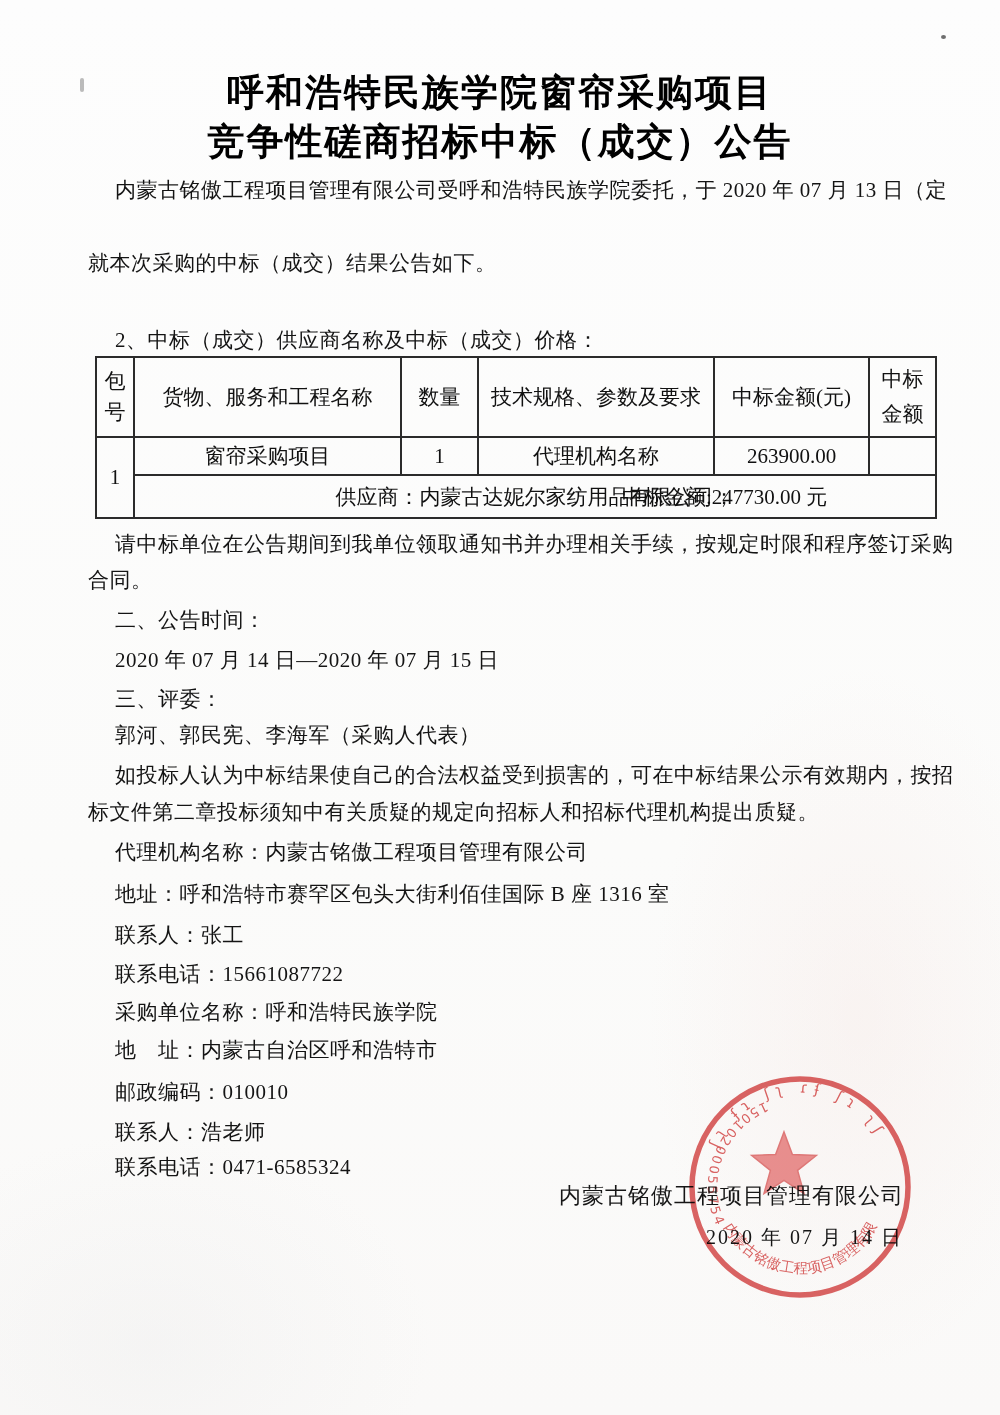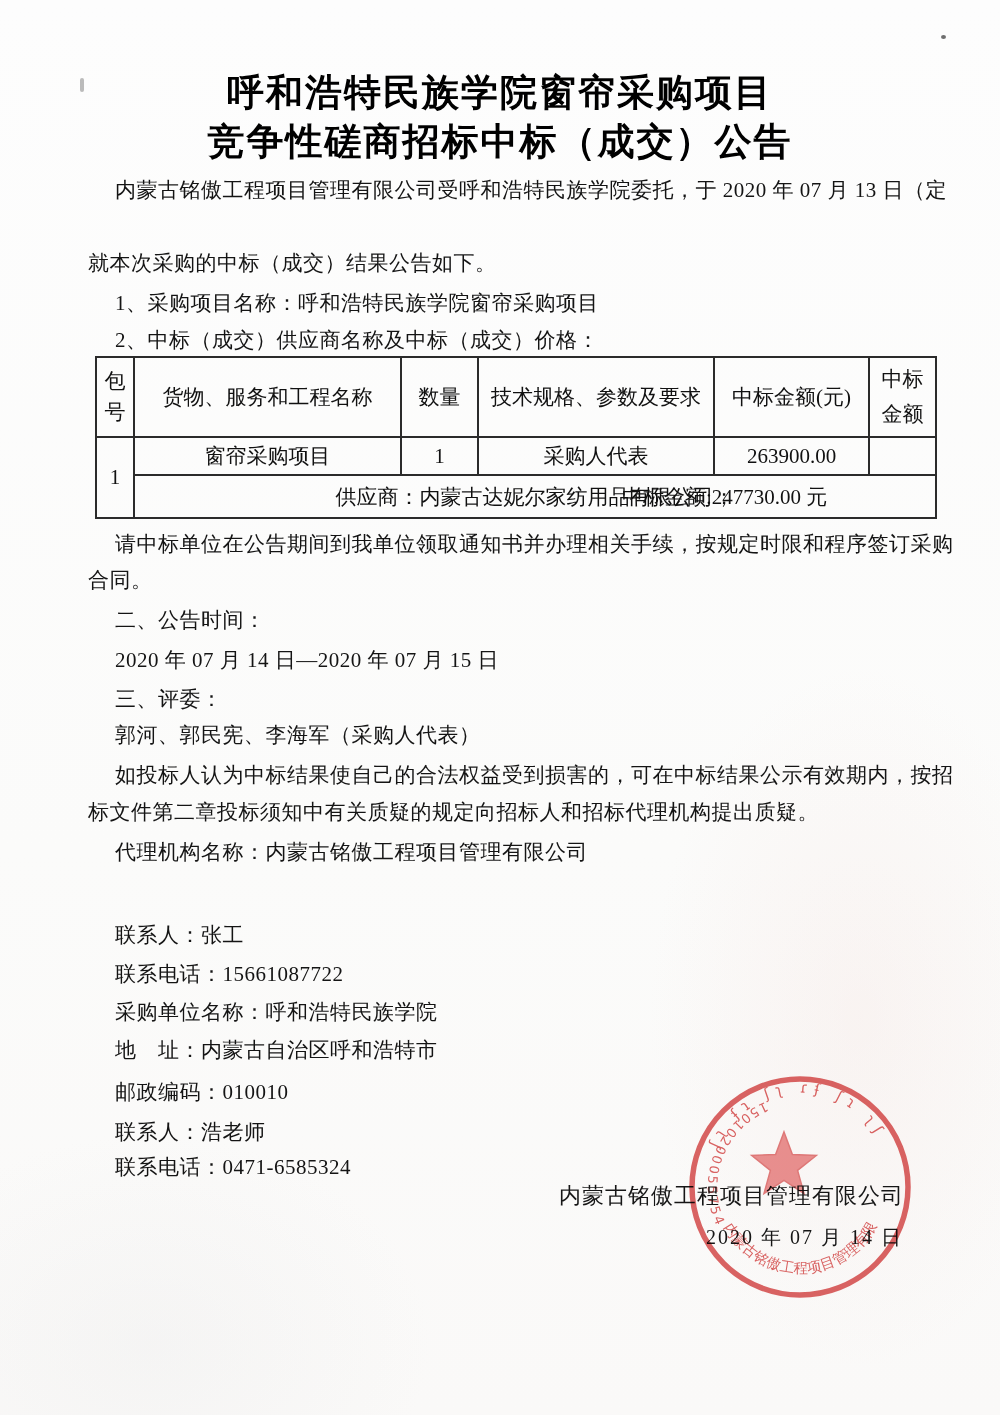--- a/index.html
+++ b/index.html
@@ -107,21 +107,20 @@
 </head>
 <body>
 
 <div class="page">
 
   <div class="title t1">呼和浩特民族学院窗帘采购项目</div>
   <div class="title t2">竞争性磋商招标中标（成交）公告</div>
 
   <div class="line ind" style="top:176px">内蒙古铭傲工程项目管理有限公司受呼和浩特民族学院委托，于 2020 年 07 月 13 日（定</div>
   <div class="line cont" style="top:249px">就本次采购的中标（成交）结果公告如下。</div>
-  <div class="line ind" style="top:289px">1、采购项目名称：呼和浩特民族学院窗帘采购项目</div>
   <div class="line ind" style="top:326px">2、中标（成交）供应商名称及中标（成交）价格：</div>
 
   <div class="award-table-wrap">
     <table class="award">
       <colgroup>
         <col style="width:38px">
           <col style="width:267px">
           <col style="width:77px">
         <col style="width:236px">
           <col style="width:155px">
@@ -133,21 +132,21 @@
         <th>货物、服务和工程名称</th>
         <th>数量</th>
         <th>技术规格、参数及要求</th>
         <th>中标金额(元)</th>
         <th class="attach">中标金额</th>
       </tr>
       <tr class="r1">
         <td rowspan="2">1</td>
         <td>窗帘采购项目</td>
         <td>1</td>
-        <td>采购人代表</td>
+        <td>代理机构名称</td>
         <td>263900.00</td>
         <td></td>
       </tr>
       <tr class="r2">
         <td class="supplier-cell" colspan="5">
           <span>供应商：内蒙古达妮尔家纺用品有限公司；</span>
           <span class="award-amount">中标金额:247730.00 元</span>
         </td>
       </tr>
     </tbody>
@@ -156,20 +155,21 @@
 
   <div class="line ind" style="top:530px">请中标单位在公告期间到我单位领取通知书并办理相关手续，按规定时限和程序签订采购</div>
   <div class="line cont" style="top:566px">合同。</div>
   <div class="line ind" style="top:606px">二、公告时间：</div>
   <div class="line ind" style="top:646px">2020 年 07 月 14 日—2020 年 07 月 15 日</div>
   <div class="line ind" style="top:685px">三、评委：</div>
   <div class="line ind" style="top:721px">郭河、郭民宪、李海军（采购人代表）</div>
   <div class="line ind" style="top:761px">如投标人认为中标结果使自己的合法权益受到损害的，可在中标结果公示有效期内，按招</div>
   <div class="line ind" style="top:838px">代理机构名称：内蒙古铭傲工程项目管理有限公司</div>
   <div class="line cont" style="top:798px">标文件第二章投标须知中有关质疑的规定向招标人和招标代理机构提出质疑。</div>
+  <div class="line ind" style="top:880px">地址：呼和浩特市赛罕区包头大街利佰佳国际 B 座 1316 室</div>
   <div class="line ind" style="top:921px">联系人：张工</div>
   <div class="line ind" style="top:960px">联系电话：15661087722</div>
   <div class="line ind" style="top:1036px">地　址：内蒙古自治区呼和浩特市</div>
   <div class="line ind" style="top:998px">采购单位名称：呼和浩特民族学院</div>
   <div class="line ind" style="top:1078px">邮政编码：010010</div>
   <div class="line ind" style="top:1118px">联系人：浩老师</div>
   <div class="line ind" style="top:1153px">联系电话：0471-6585324</div>
 
   <div class="sig-company">内蒙古铭傲工程项目管理有限公司</div>
   <div class="sig-date">2020 年 07 月 14 日</div>

